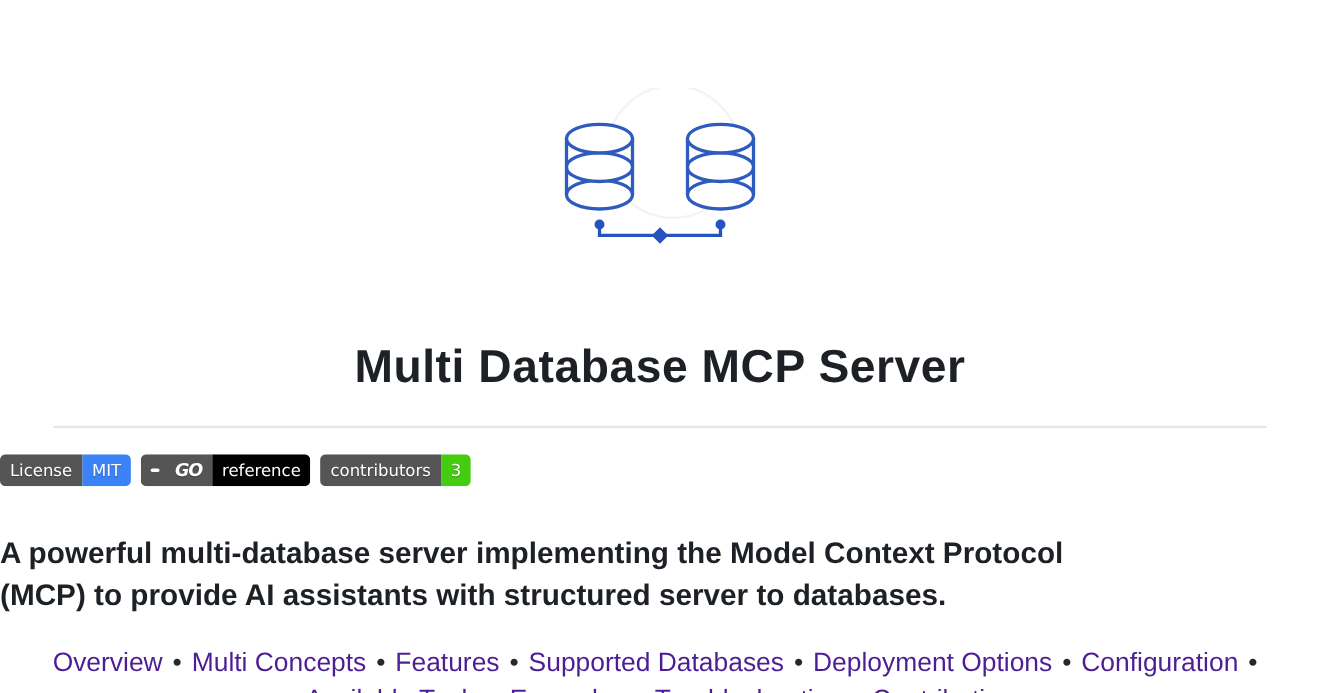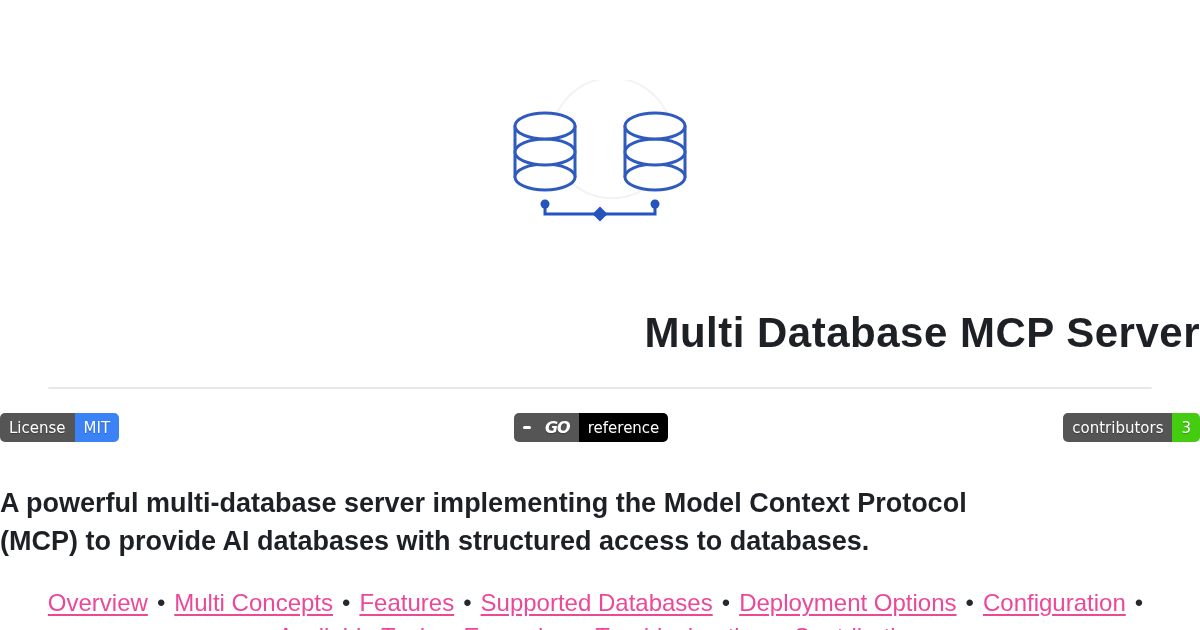--- a/index.html
+++ b/index.html
@@ -9,38 +9,38 @@
     background: #ffffff;
     font-family: "Liberation Sans", sans-serif;
   }
   .logo-wrap {
     margin-top: 80px;
     display: flex;
     justify-content: center;
   }
   h1.page-title {
     margin-top: 86px;
-    text-align: right;
+    text-align: center;
     font-size: 42px;
     font-weight: bold;
     line-height: 42px;
     color: #1d2126;
     letter-spacing: 0.5px;
   }
   hr.divider {
     border: none;
     height: 2px;
     background: #e7e7e7;
     border-radius: 2px;
     margin: 33px 48px 0 48px;
   }
   .badge-row {
     margin-top: 24px;
     display: flex;
-    justify-content: space-between;
+    justify-content: flex-start;
     align-items: center;
     gap: 9px;
   }
   .badge {
     display: inline-flex;
     height: 29px;
     border-radius: 5px;
     overflow: hidden;
     font-family: "DejaVu Sans", sans-serif;
     font-size: 15px;
@@ -83,22 +83,21 @@
   }
   .nav {
     margin-top: 26px;
     text-align: center;
     font-size: 24px;
     line-height: 34px;
     color: #24292f;
   }
   .nav-line { white-space: nowrap; }
   .nav a {
-    color: #ec4899;
-    text-decoration: underline;
+    color: #4c1d95;
     text-underline-offset: 3px;
     cursor: pointer;
   }
   .sep {
     color: #24292f;
     margin: 0 9px;
   }
 </style>
 </head>
 <body>
@@ -151,21 +150,21 @@
     <span class="part bg-teal">reference</span>
   </a>
   <a class="badge">
     <span class="part bg-gray">contributors</span>
     <span class="part bg-green">3</span>
   </a>
 </div>
 
 <div class="description">
   <div>A powerful multi-database server implementing the Model Context Protocol</div>
-  <div>(MCP) to provide AI databases with structured access to databases.</div>
+  <div>(MCP) to provide AI assistants with structured server to databases.</div>
 </div>
 
 <div class="nav">
   <div class="nav-line">
     <a>Overview</a><span class="sep">•</span><a>Multi Concepts</a><span class="sep">•</span><a>Features</a><span class="sep">•</span><a>Supported Databases</a><span class="sep">•</span><a>Deployment Options</a><span class="sep">•</span><a>Configuration</a><span class="sep">•</span>
   </div>
   <div class="nav-line">
     <a>Available Tools</a><span class="sep">•</span><a>Examples</a><span class="sep">•</span><a>Troubleshooting</a><span class="sep">•</span><a>Contributing</a>
   </div>
 </div>

